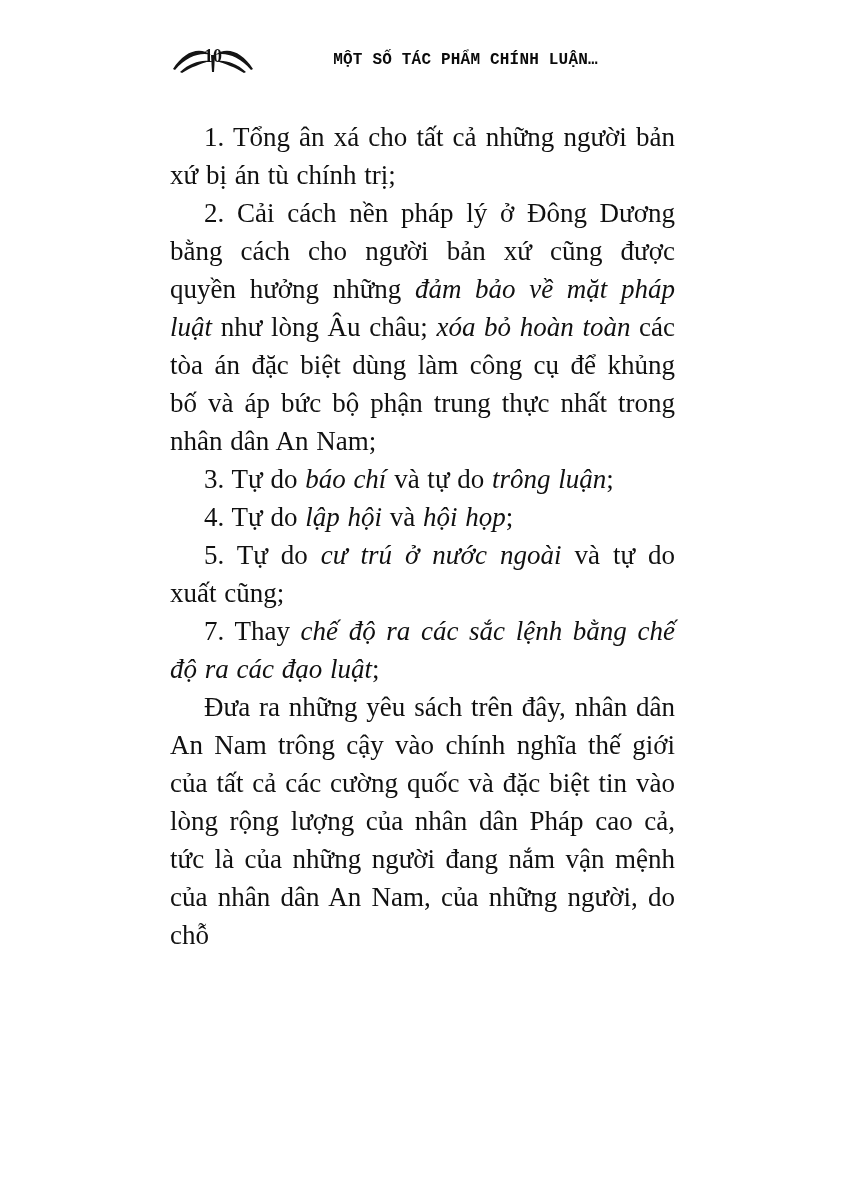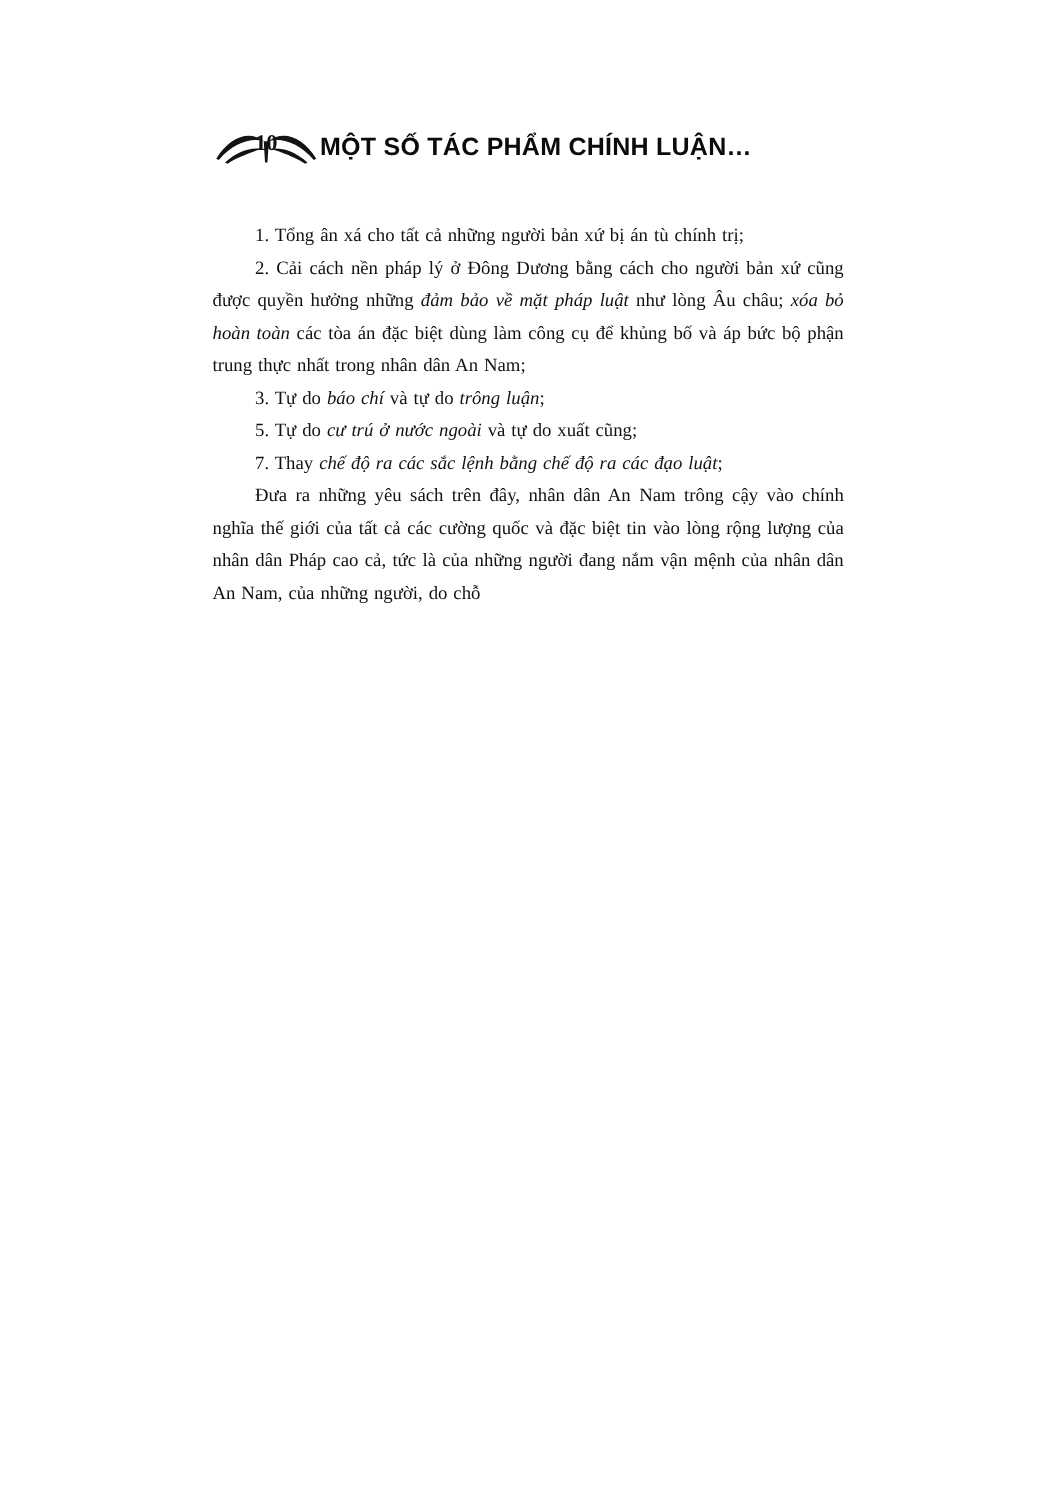--- a/index.html
+++ b/index.html
@@ -6,21 +6,21 @@
     margin: 0;
     padding: 0;
     background: #ffffff;
   }
   .page {
     position: relative;
     width: 841px;
     height: 1190px;
     background: #ffffff;
     box-sizing: border-box;
-    padding: 98px 166px 0 170px;
+    padding: 40px 166px 0 170px;
     overflow: hidden;
     font-family: "Liberation Serif", serif;
     color: #111111;
     border-radius: 27px;
   }
   .page-header {
     display: flex;
     align-items: center;
     height: 40px;
     margin-bottom: 38px;
@@ -42,30 +42,31 @@
     right: 0;
     top: 4px;
     text-align: center;
     font-family: "Liberation Serif", serif;
     font-weight: 700;
     font-size: 18px;
     color: #111111;
   }
   .header-title {
     flex: 1 1 auto;
-    font-family: Liberation Sans, sans-serif;
+    text-align: center;
+    font-family: Liberation Mono, monospace;
     font-weight: 700;
-    font-size: 20px;
+    font-size: 16px;
     letter-spacing: 0.2px;
     color: #0b0b0b;
     white-space: nowrap;
   }
   .body-text {
-    font-size: 15px;
-    line-height: 26px;
+    font-size: 27px;
+    line-height: 38px;
     text-align: justify;
   }
   .para {
     margin: 0;
     text-indent: 34px;
     word-spacing: 1px;
   }
   .para em {
     font-style: italic;
   }
@@ -86,18 +87,19 @@
       </svg>
       <span class="page-number">10</span>
     </div>
     <div class="header-title">MỘT SỐ TÁC PHẨM CHÍNH LUẬN…</div>
   </header>
 
   <main class="body-text" id="paragraphs">
       <p class="para"><span>1. Tổng ân xá cho tất cả những người bản xứ bị án tù chính trị;</span></p>
       <p class="para"><span>2. Cải cách nền pháp lý ở Đông Dương bằng cách cho người bản xứ cũng được quyền hưởng những </span><em>đảm bảo về mặt pháp luật</em><span> như lòng Âu châu; </span><em>xóa bỏ hoàn toàn</em><span> các tòa án đặc biệt dùng làm công cụ để khủng bố và áp bức bộ phận trung thực nhất trong nhân dân An Nam;</span></p>
       <p class="para"><span>3. Tự do </span><em>báo chí</em><span> và tự do </span><em>trông luận</em><span>;</span></p>
+      <p class="para"><span>4. Tự do </span><em>lập hội</em><span> và </span><em>hội họp</em><span>;</span></p>
       <p class="para"><span>5. Tự do </span><em>cư trú ở nước ngoài</em><span> và tự do xuất cũng;</span></p>
       <p class="para"><span>7. Thay </span><em>chế độ ra các sắc lệnh bằng chế độ ra các đạo luật</em><span>;</span></p>
       <p class="para"><span>Đưa ra những yêu sách trên đây, nhân dân An Nam trông cậy vào chính nghĩa thế giới của tất cả các cường quốc và đặc biệt tin vào lòng rộng lượng của nhân dân Pháp cao cả, tức là của những người đang nắm vận mệnh của nhân dân An Nam, của những người, do chỗ</span></p>
     </main>
 
 </div>
 
 </body></html>

